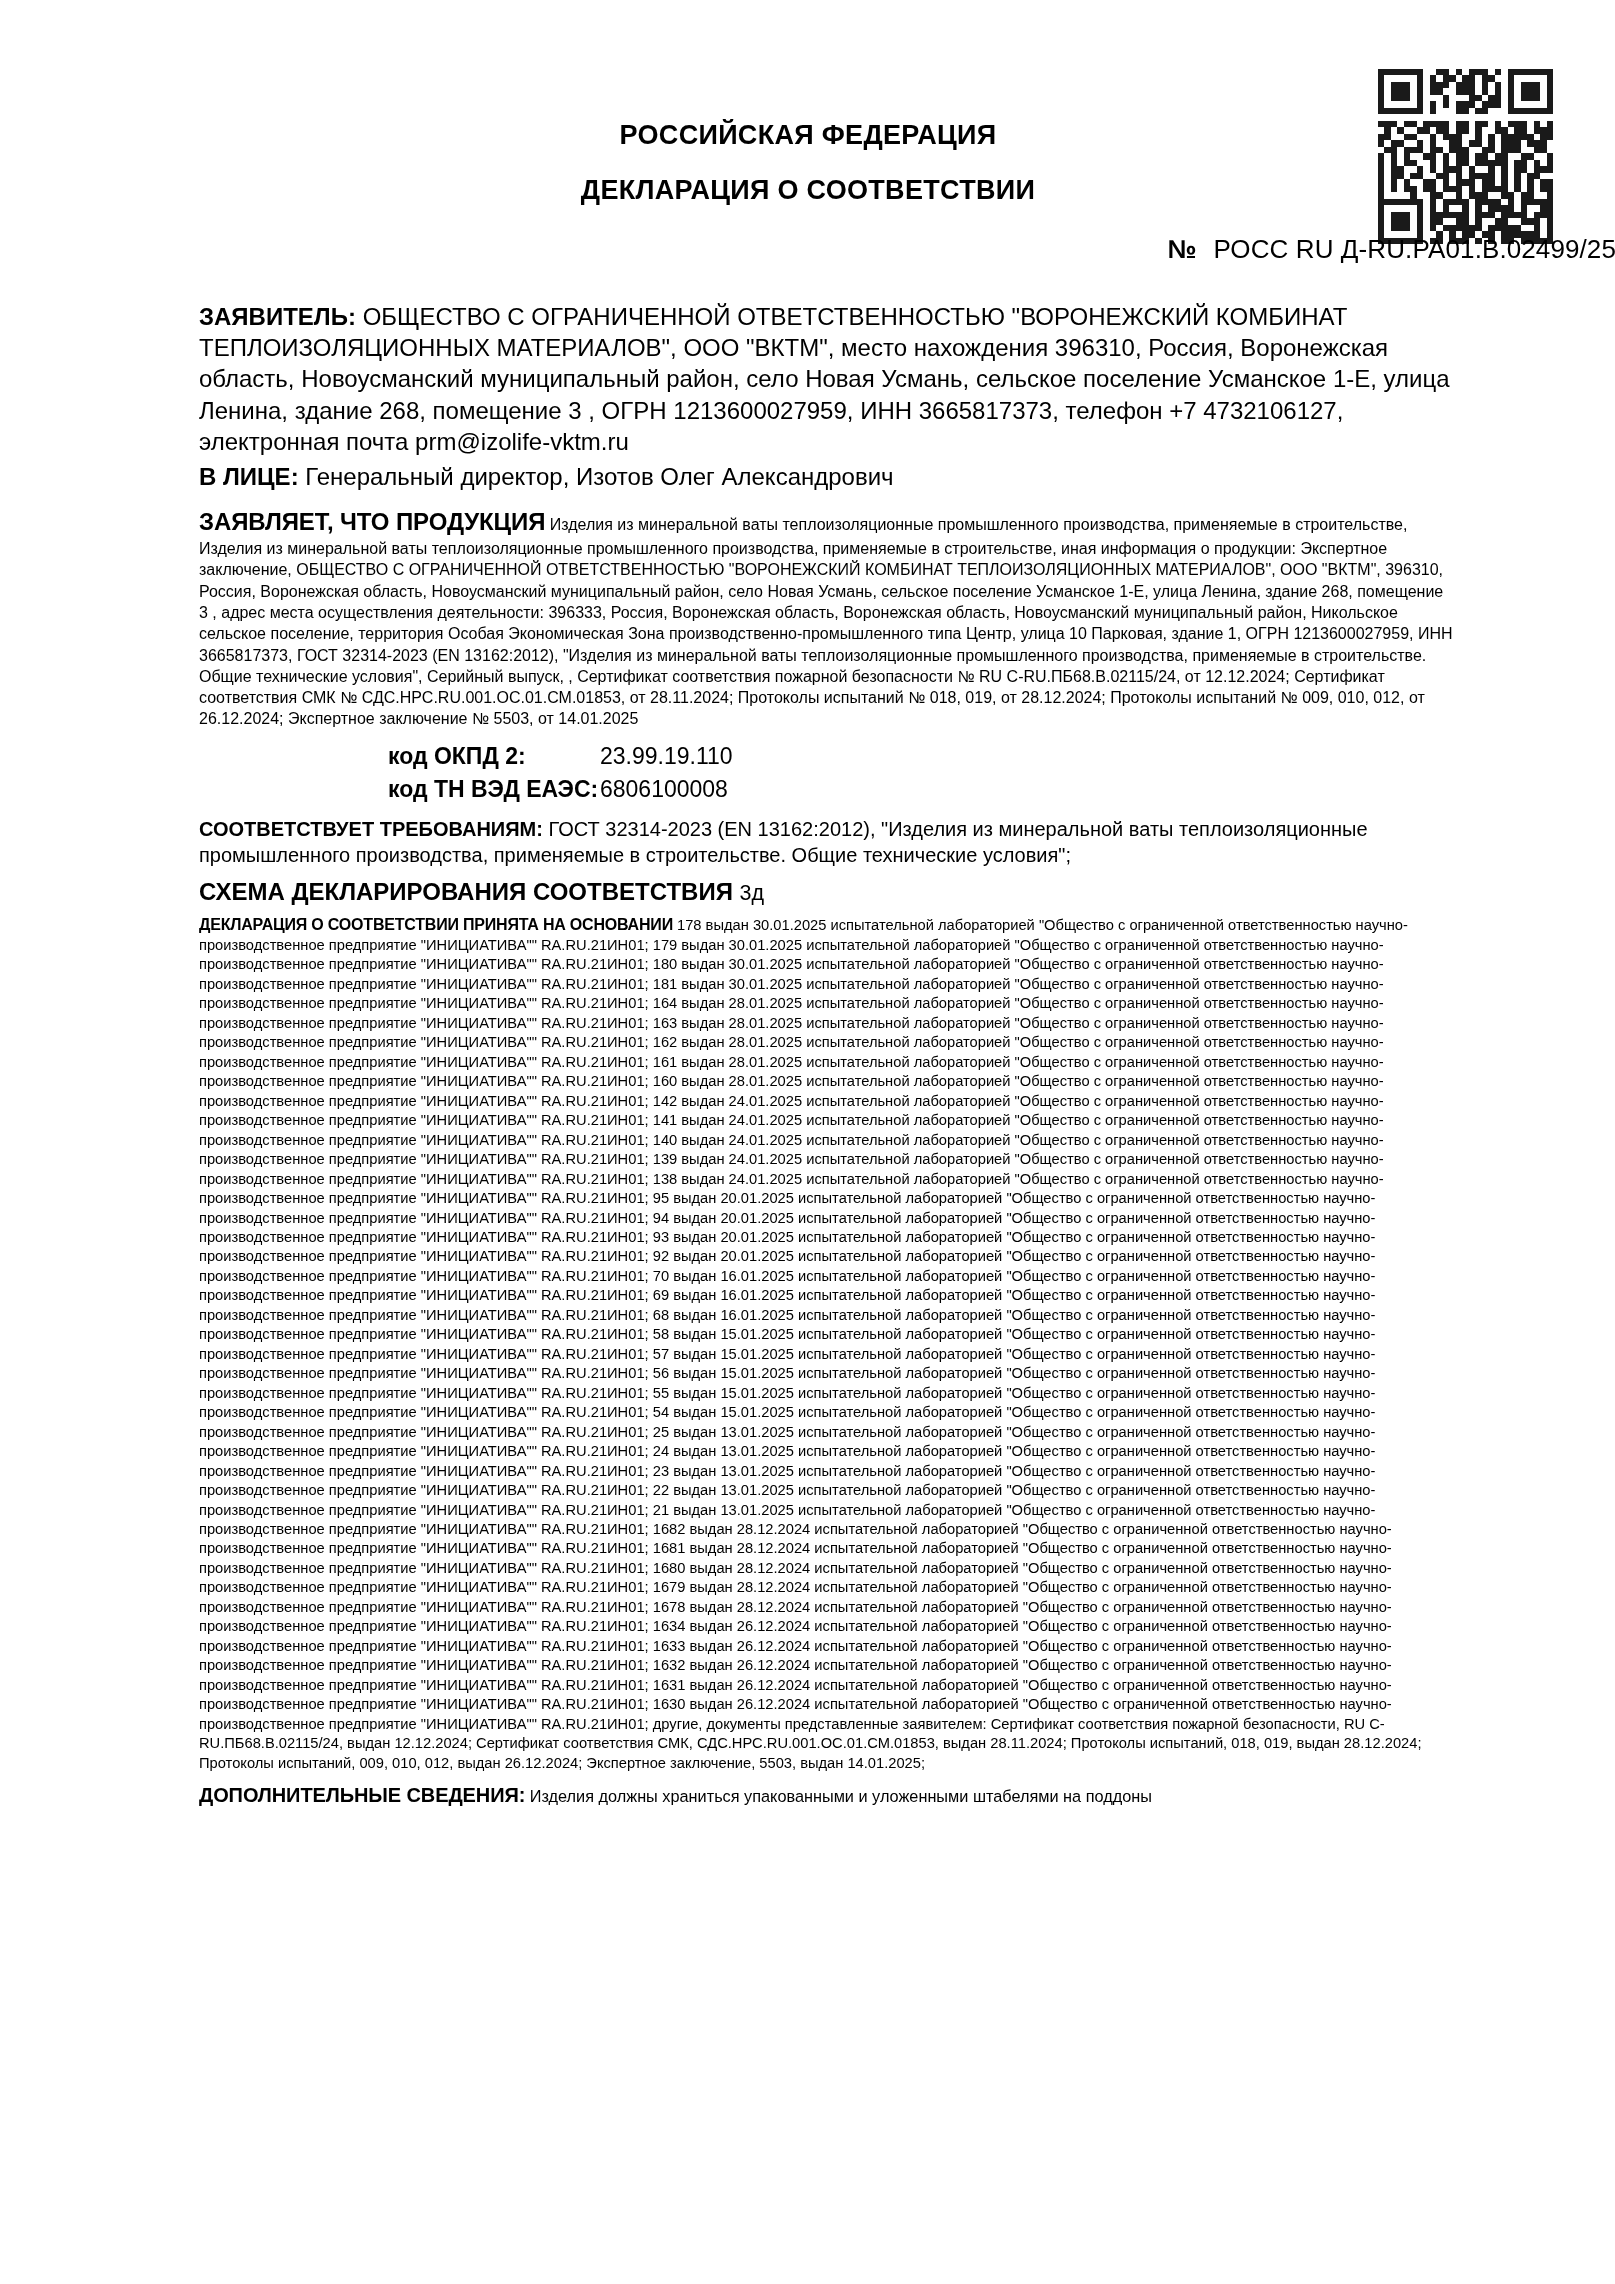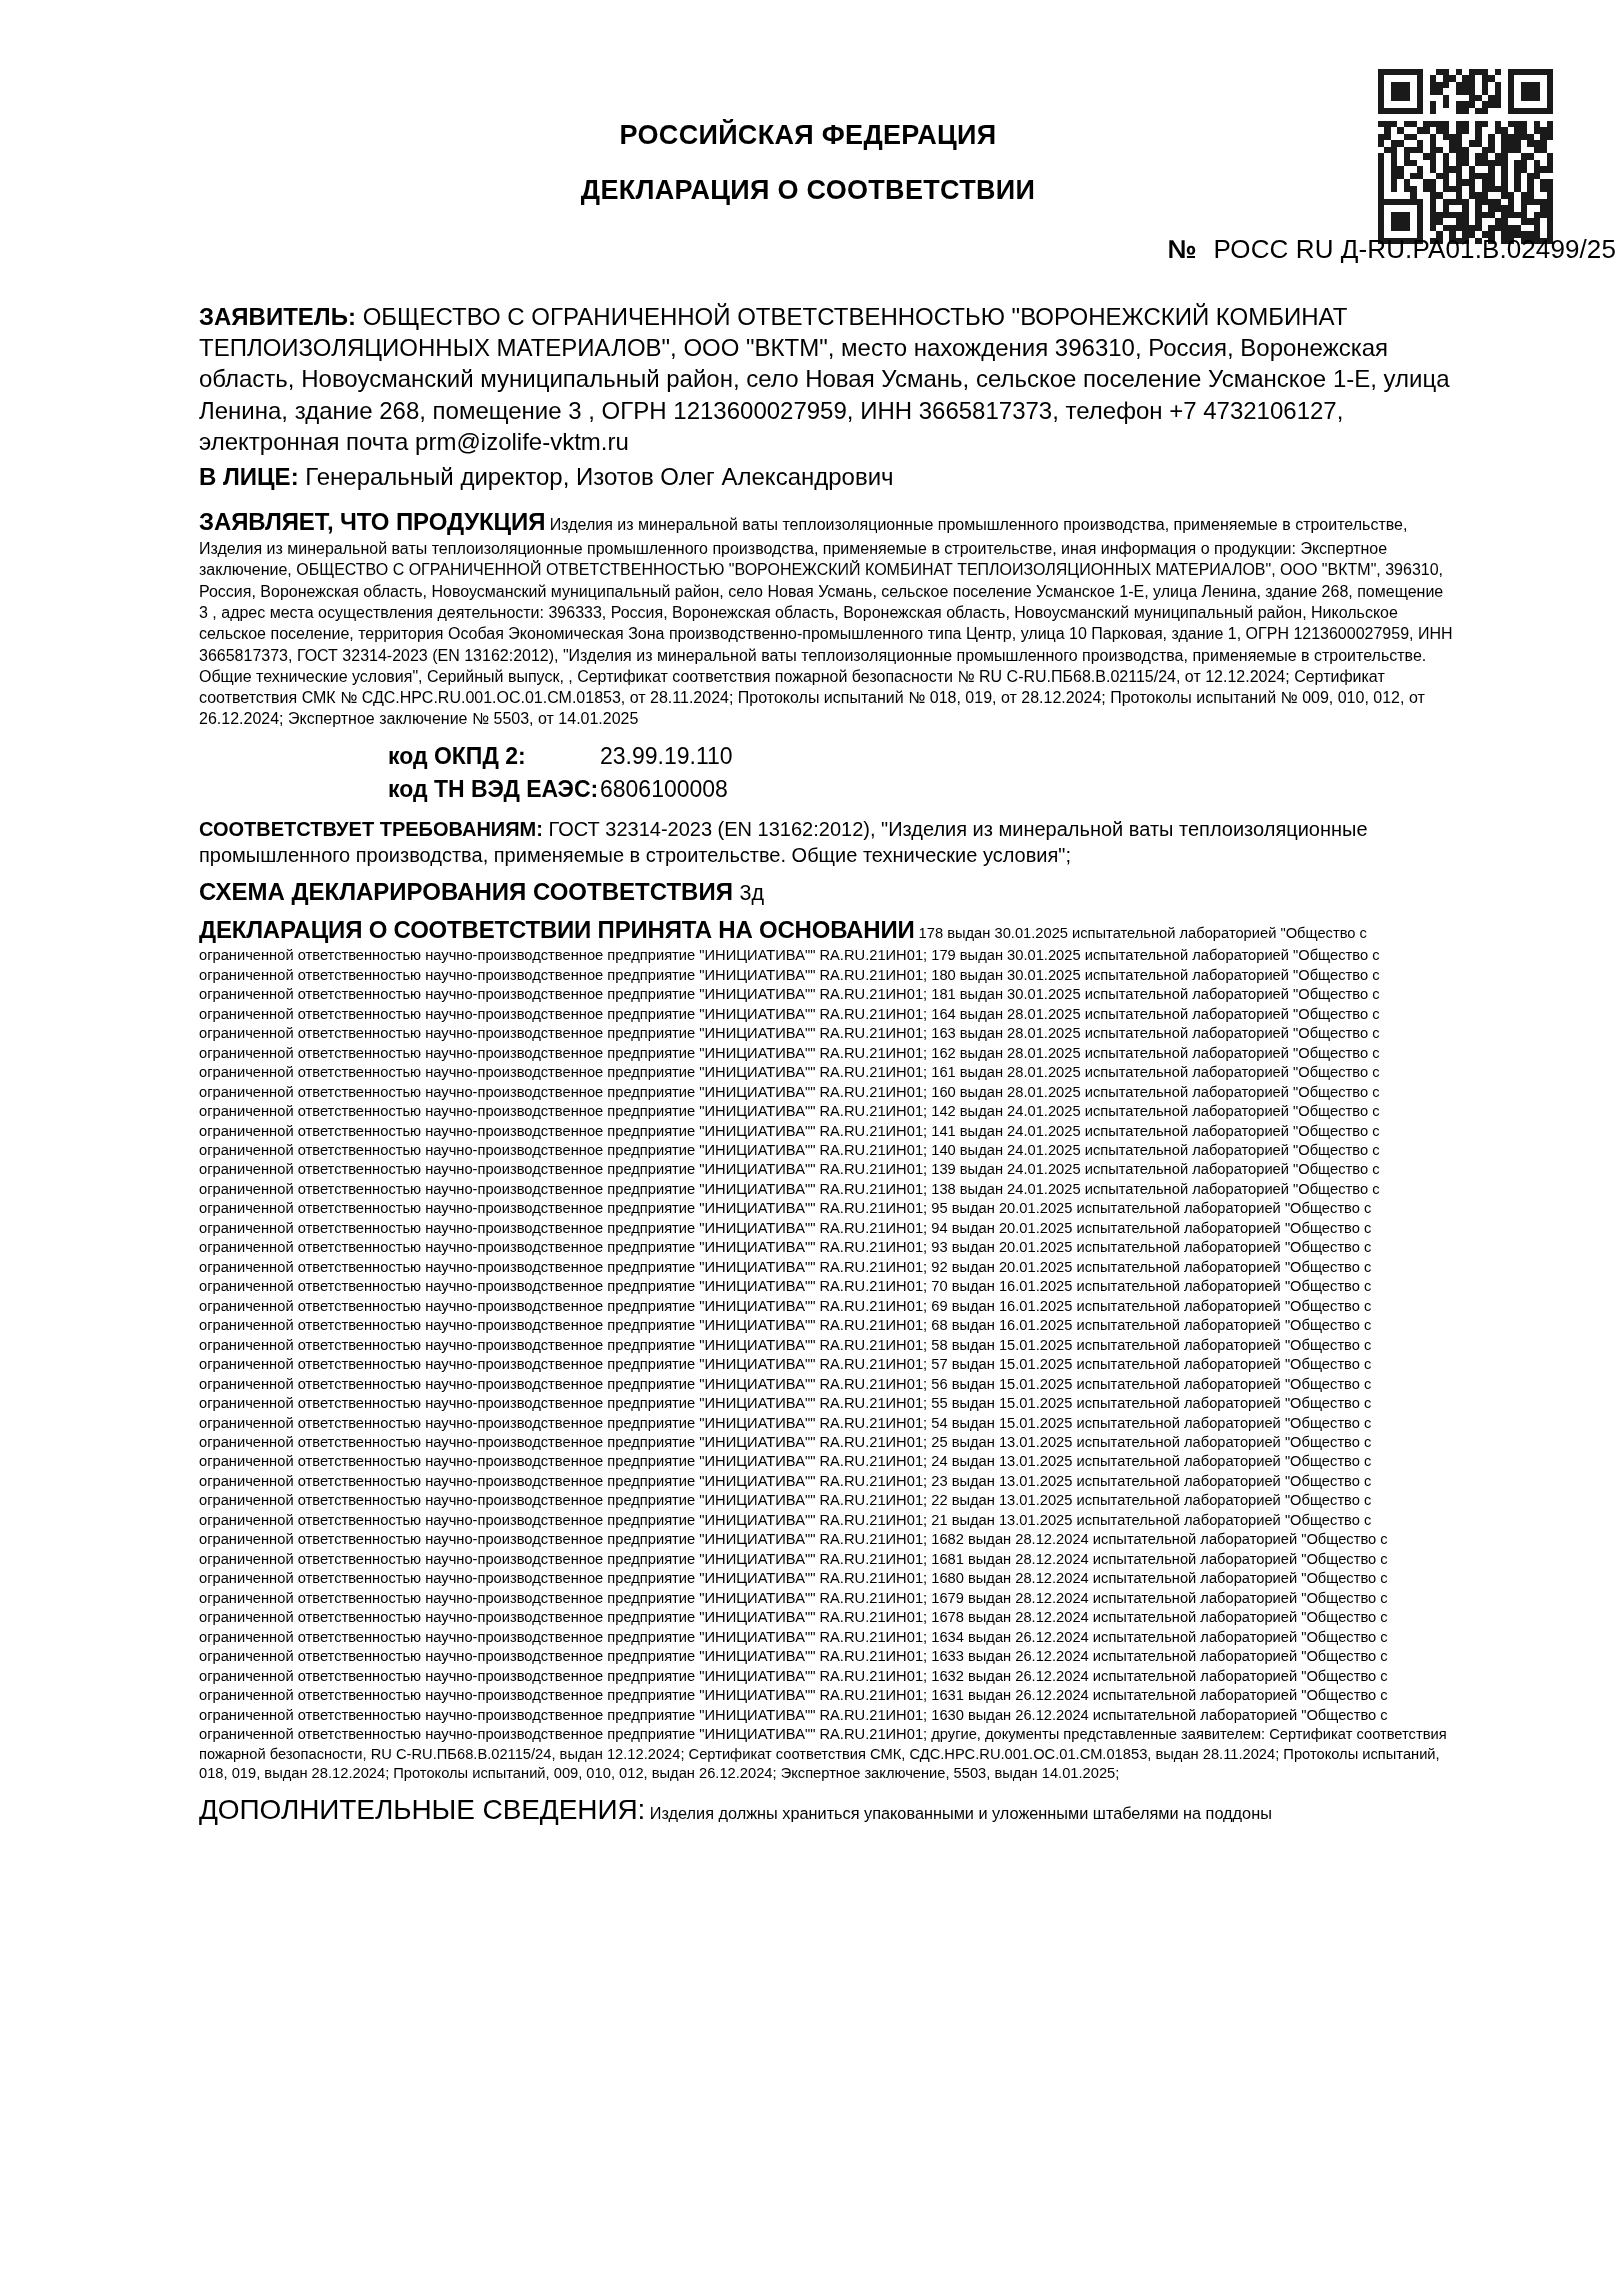--- a/index.html
+++ b/index.html
@@ -138,32 +138,32 @@
   .scheme .val { font-weight: normal; font-size: 21.5px; }
 
   .basis {
     margin-top: 7.8px;
     font-size: 14.7px;
     line-height: 1.325;
     text-align: left;
   }
   .basis .lbl {
     font-weight: bold;
-    font-size: 24px;
+    font-size: 16px;
     letter-spacing: -0.2px;
   }
 
   .addinfo {
     margin-top: 9px;
     font-size: 16.3px;
     line-height: 1.3;
   }
   .addinfo .lbl {
-    font-weight: normal;
-    font-size: 28px;
+    font-weight: bold;
+    font-size: 20px;
     letter-spacing: -0.1px;
   }
 </style>
 </head>
 <body>
 
 <div class="page">
 
   <div class="qr-wrap">
     <svg viewBox="0 0 29 29" shape-rendering="crispEdges" aria-hidden="true">

